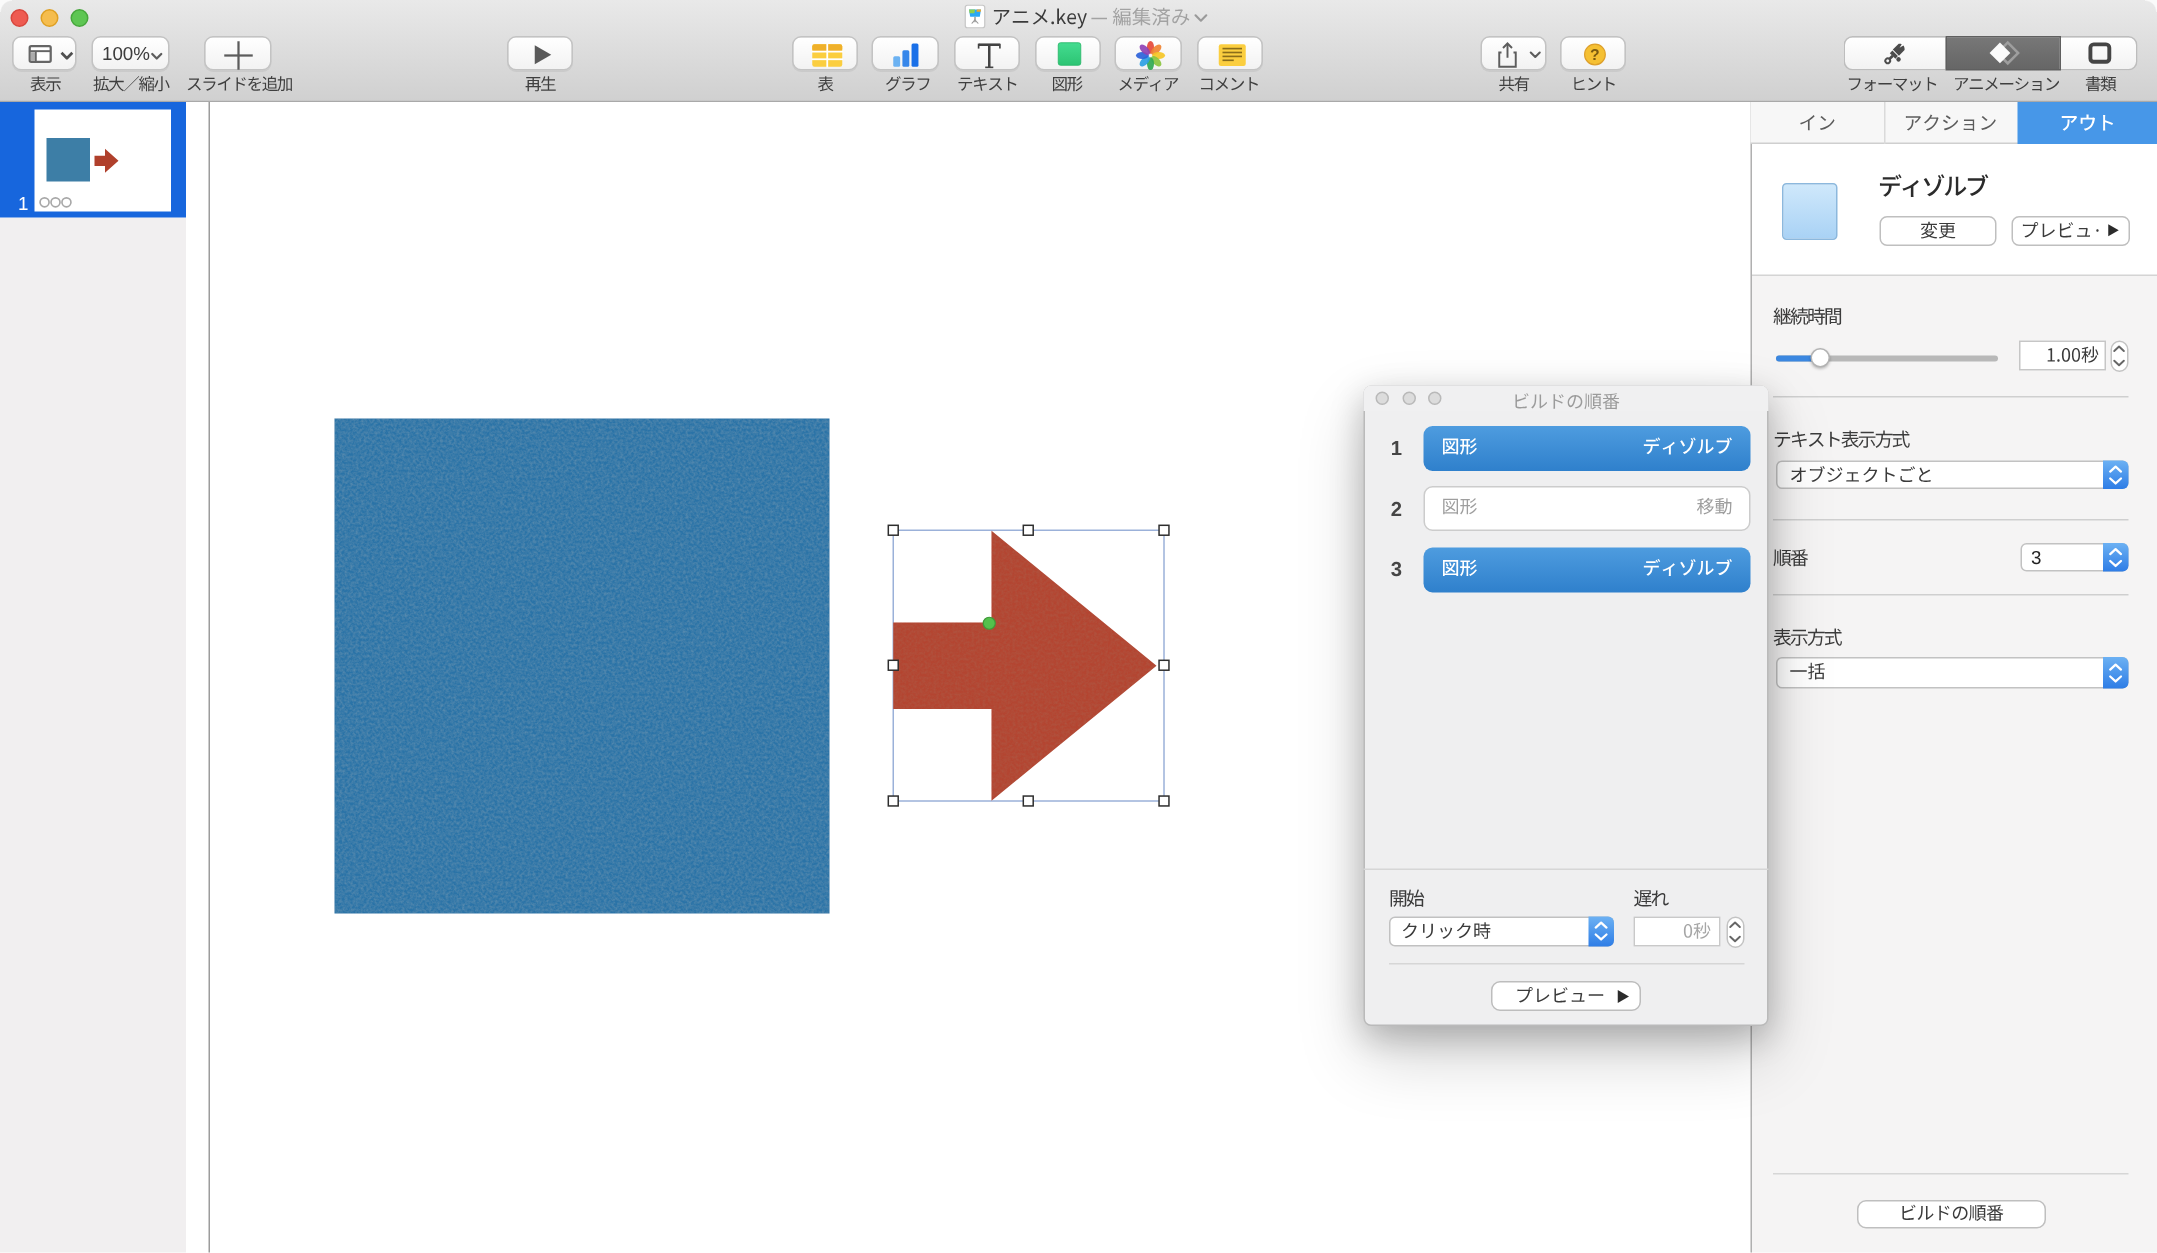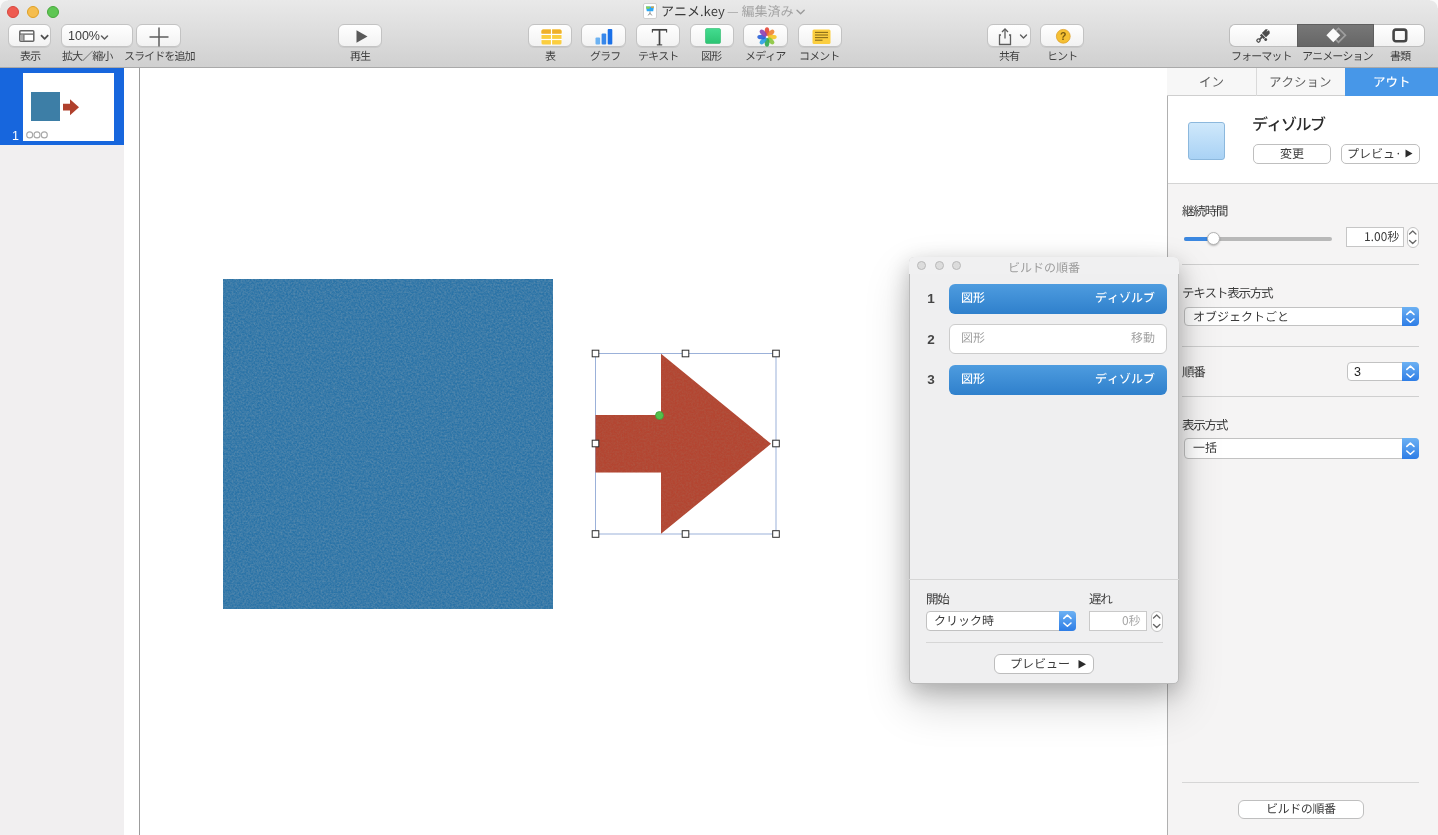--- a/index.html
+++ b/index.html
@@ -36,21 +36,21 @@
     <svg style="position:absolute;left:9.5px;top:5.3px;overflow:visible" width="18" height="14">
 <rect x="0.8" y="0.8" width="14" height="10.4" rx="1" fill="#ffffff" stroke="#656565" stroke-width="1.5"></rect>
 <line x1="1" y1="4.1" x2="14.5" y2="4.1" stroke="#656565" stroke-width="1.3"></line>
 <rect x="1.5" y="4.8" width="3" height="5.8" fill="#ababab"></rect>
 <line x1="4.9" y1="4.6" x2="4.9" y2="10.8" stroke="#656565" stroke-width="1.2"></line>
 </svg>
 <svg style="position:absolute;left:31px;top:8.8px;overflow:visible" width="10" height="9">
       <path d="M1 1.2 L4.6 4.8 L8.2 1.2" stroke="#4f4f4f" stroke-width="1.8" fill="none" stroke-linejoin="round"></path>
     </svg>
   </div>
-<div class="btn" style="left:61px;top:24px;width:72px;">
+<div class="btn" style="left:61px;top:24px;width:52px;">
     <div style="position:absolute;left:6px;top:3.5px;font-size:12.5px;color:#3c3c3c;">100%</div>
 <svg style="position:absolute;left:38px;top:8.5px;overflow:visible" width="10" height="9">
       <path d="M1.5 2 L4.5 5 L7.5 2" stroke="#5d5d5d" stroke-width="1.5" fill="none" stroke-linecap="round" stroke-linejoin="round"></path>
     </svg>
   </div>
 <div class="btn" style="left:136px;top:24px;width:45px;">
     <svg style="position:absolute;left:10px;top:-0.5px;overflow:visible" width="24" height="24">
 <line x1="12" y1="2.5" x2="12" y2="21.5" stroke="#5c5c5c" stroke-width="1.5"></line>
 <line x1="2.5" y1="12" x2="21.5" y2="12" stroke="#5c5c5c" stroke-width="1.5"></line>
     </svg>

